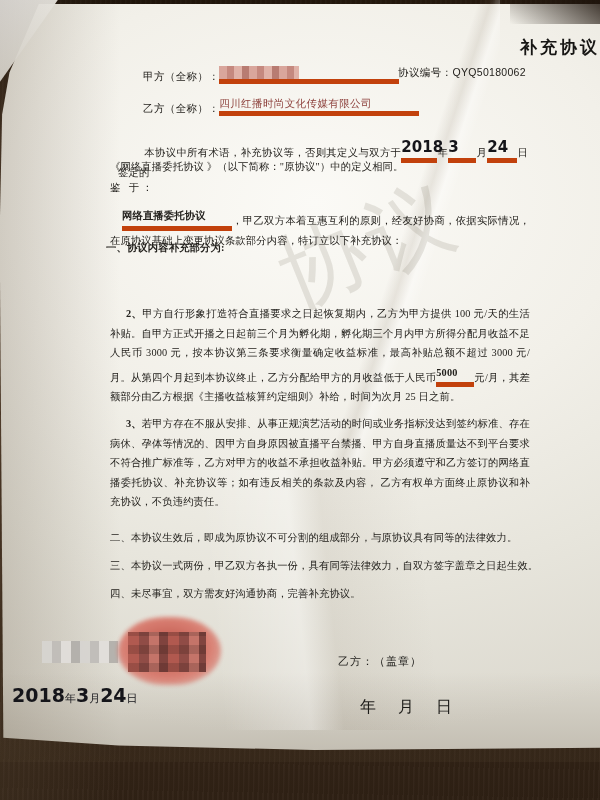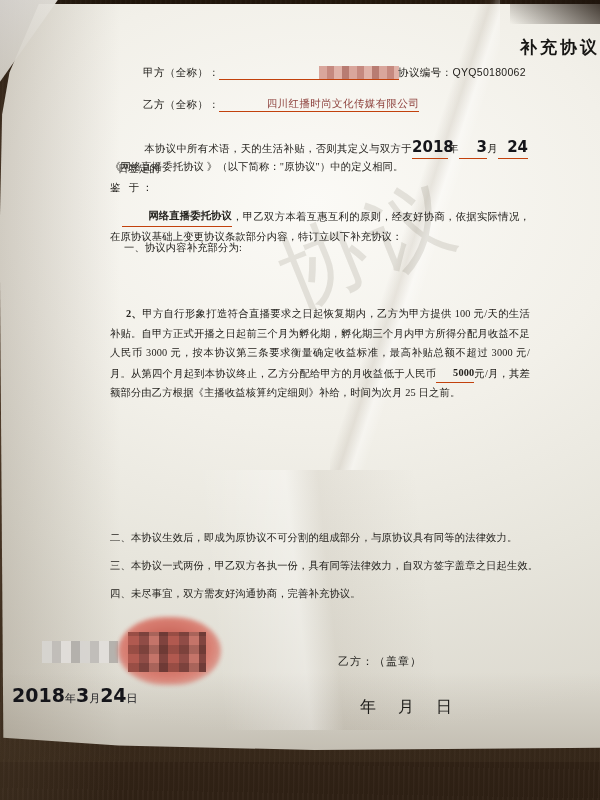--- a/index.html
+++ b/index.html
@@ -85,22 +85,22 @@
     pointer-events:none;
   }
   #doc *{pointer-events:auto;}
   .title{
     position:absolute;left:0;top:36px;width:600px;text-align:right;
     font-size:17px;font-weight:bold;letter-spacing:3px;color:#171614;
   }
   .row{position:absolute;font-size:10.5px;letter-spacing:.4px;color:#24221e;}
   .lbl{font-size:10.5px;}
   .ul{
-    display:inline-block;border-bottom:1px solid #c2410c;
-    text-align:right;vertical-align:bottom;
+    display:inline-block;border-bottom:5px solid #c2410c;
+    text-align:left;vertical-align:bottom;
   }
   .redact{
     display:inline-block;height:13px;vertical-align:-2px;
     background:
       repeating-linear-gradient(90deg,#c9c6c2 0 7px,#b4b1ad 7px 13px,#d2cfcb 13px 21px,#a9a6a2 21px 28px);
     filter:blur(.6px);
   }
   .redact.pink{
     background:
       repeating-linear-gradient(90deg,#d9a69c 0 8px,#c5897f 8px 15px,#e0b2a8 15px 23px,#b87c72 23px 30px);
@@ -174,37 +174,40 @@
 
   <div class="row" style="left:398px;top:66px;">
     <span>协议编号：</span><span style="font-family:Liberation Sans, sans-serif;letter-spacing:.3px;">QYQ50180062</span>
   </div>
 
   <div class="row" style="left:143px;top:97px;">
     <span class="lbl">乙方（全称）：</span><span class="ul" style="width:200px;color:#8c3f3a;font-size:10.5px;">四川红播时尚文化传媒有限公司</span>
   </div>
 
   <div class="para" style="left:118px;top:138px;width:410px;">
-    <span style="display:inline-block;width:26px;"></span><span>本协议中所有术语，天的生活补贴，否则其定义与双方于</span><span class="ul hand" style="width:36px;font-size:15px;">2018</span><span>年</span><span class="ul hand" style="width:28px;font-size:15px;">3</span><span>月</span><span class="ul hand" style="width:30px;font-size:15px;">24</span><span>日</span><span>签定的</span>
+    <span style="display:inline-block;width:26px;"></span><span>本协议中所有术语，补充协议等，否则其定义与双方于</span><span class="ul hand" style="width:36px;font-size:15px;">2018</span><span>年</span><span class="ul hand" style="width:28px;font-size:15px;">3</span><span>月</span><span class="ul hand" style="width:30px;font-size:15px;">24</span><span>日</span><span>签定的</span>
   </div>
   <div class="para" style="left:110px;top:157px;width:420px;">《网络直播委托协议 》（以下简称："原协议"）中的定义相同。</div>
 
   <div class="para" style="left:110px;top:178px;letter-spacing:3px;">鉴 于：</div>
 
   <div class="para" style="left:110px;top:206px;width:420px;">
     <span style="display:inline-block;width:12px;"></span><span class="ul" style="width:110px;font-weight:bold;">网络直播委托协议</span><span>，甲乙双方本着互惠互利的原则，经友好协商，依据实际情况，在原协议基础上变更协议条款部分内容，特订立以下补充协议：</span>
   </div>
 
-  <div class="para" style="left:124px;top:238px;width:420px;font-weight:normal;">一、协议内容补充部分为:</div>
+  <div class="para" style="left:106px;top:238px;width:420px;font-weight:bold;">一、协议内容补充部分为:</div>
 
 
   <div class="para" style="left:110px;top:304px;width:420px;">
     <span style="display:inline-block;width:16px;"></span><b>2、</b><span>甲方自行形象打造符合直播要求之日起恢复期内，乙方为甲方提供 100 元/天的生活补贴。自甲方正式开播之日起前三个月为孵化期，孵化期三个月内甲方所得分配月收益不足人民币 3000 元，按本协议第三条要求衡量确定收益标准，最高补贴总额不超过 3000 元/月。从第四个月起到本协议终止，乙方分配给甲方的月收益低于人民币</span><span class="ul" style="width:38px;font-weight:bold;">5000</span><span>元/月，其差额部分由乙方根据《主播收益核算约定细则》补给，时间为次月 25 日之前。</span>
   </div>
 
+  <div class="para" style="left:110px;top:414px;width:420px;">
+    <span style="display:inline-block;width:16px;"></span><b>3、</b><span>若甲方存在不服从安排、从事正规演艺活动的时间或业务指标没达到签约标准、存在病休、孕体等情况的、因甲方自身原因被直播平台禁播、甲方自身直播质量达不到平台要求不符合推广标准等，乙方对甲方的收益不承担收益补贴。甲方必须遵守和乙方签订的网络直播委托协议、补充协议等；如有违反相关的条款及内容，  乙方有权单方面终止原协议和补充协议，不负违约责任。</span>
+  </div>
 
 
   <div class="para" style="left:110px;top:528px;width:430px;">二、本协议生效后，即成为原协议不可分割的组成部分，与原协议具有同等的法律效力。</div>
   <div class="para" style="left:110px;top:556px;width:440px;">三、本协议一式两份，甲乙双方各执一份，具有同等法律效力，自双方签字盖章之日起生效。</div>
   <div class="para" style="left:110px;top:584px;width:430px;">四、未尽事宜，双方需友好沟通协商，完善补充协议。</div>
 
   <div id="sig-mosaic"></div>
   <div id="stamp"></div>
   <div id="stamp-mosaic"></div>
 

